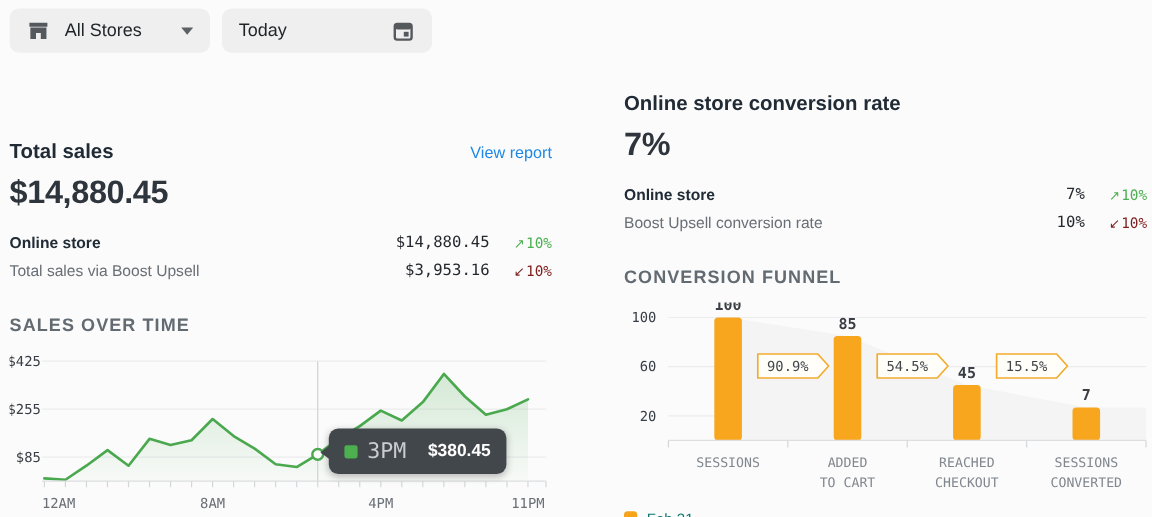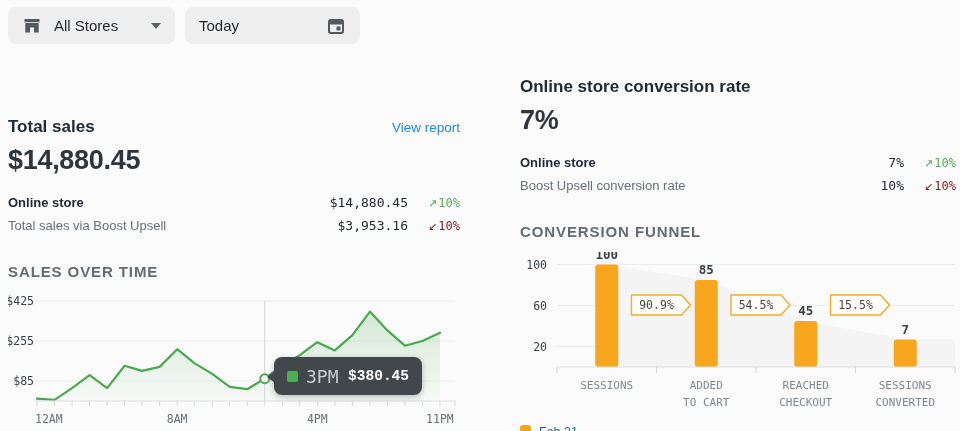--- a/index.html
+++ b/index.html
@@ -44,21 +44,21 @@
   .xtick  { font-size:11.5px; fill:#696f75; }
   .barlab { font-size:12.5px; font-weight:bold; fill:#3a3f45; }
   .badgetx{ font-size:11.5px; fill:#42474c; }
   .cat    { font-size:11px; fill:#80878e; }
 
   
   .tooltip { position:absolute; left:266px; top:65px; width:148px; height:38px; background:#42474b; border-radius:8px; display:flex; align-items:center; padding:0 13px; box-shadow:0 2px 6px rgba(0,0,0,0.25); }
   .tooltip::before { content:""; position:absolute; left:-7px; top:14px; width:0; height:0; border-top:6px solid transparent; border-bottom:6px solid transparent; border-right:8px solid #42474b; }
   .tt-square { width:11px; height:11px; border-radius:2px; background:#4caf50; flex:none; }
   .tt-time { margin-left:8px; font-family:"DejaVu Sans Mono",monospace; font-size:18px; color:#c9cdd0; }
-  .tt-value { margin-left:auto; font-family:Liberation Mono, monospace; font-size:14.5px; font-weight:bold; color:#ffffff; }
+  .tt-value { margin-left:auto; font-family:Liberation Sans, sans-serif; font-size:14.5px; font-weight:bold; color:#ffffff; }
 
   
   .legend { display:flex; align-items:flex-start; gap:8px; font-size:12.5px; color:#0f766e; }
   .legend.left-l  { margin-top:27px; }
   .legend.right-l { margin-top:7px; }
   .legend-square { width:11px; height:11px; border-radius:3px; flex:none; }
 </style>
 </head>
 <body>
 

